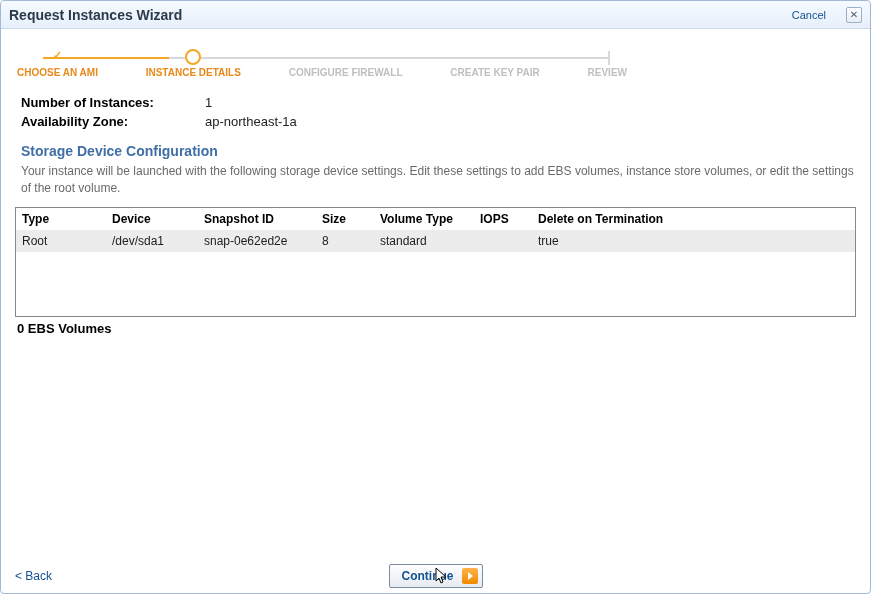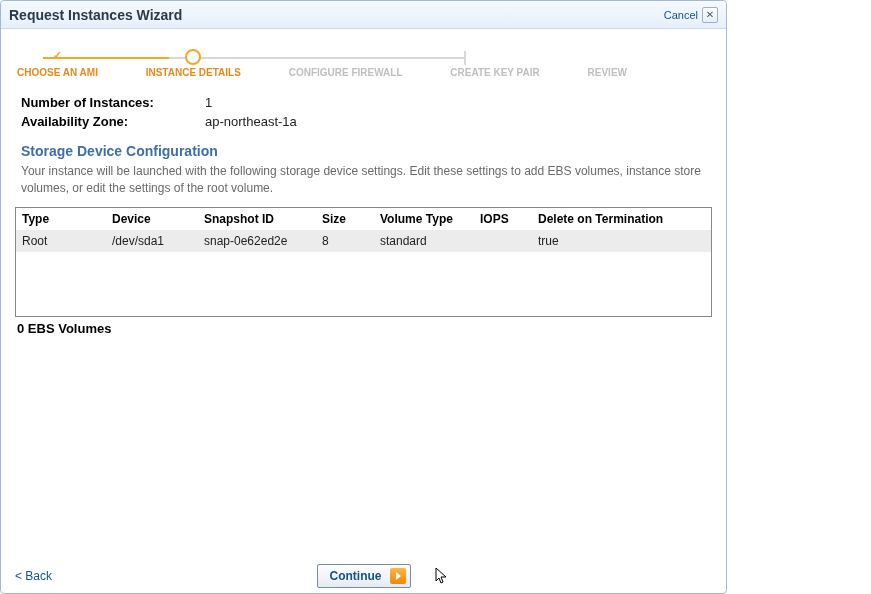--- a/index.html
+++ b/index.html
@@ -5,21 +5,21 @@
 * { box-sizing: border-box; margin: 0; padding: 0; }
 body {
   font-family: Verdana, Arial, sans-serif;
   font-size: 12px;
   background: #fff;
   width: 871px;
   height: 594px;
   overflow: hidden;
 }
 .wizard-window {
-  width: 727px;
+  width: 871px;
   height: 594px;
   border: 1px solid #a0b9d6;
   border-radius: 4px;
   background: #fff;
   position: relative;
 }
 .titlebar {
   height: 28px;
   background: linear-gradient(#f5faff, #e6effa);
   border-bottom: 1px solid #c9d9ea;
@@ -30,21 +30,21 @@
   border-radius: 4px 4px 0 0;
 }
 .titlebar .title {
   font-weight: bold;
   font-size: 14px;
   color: #2b3a4a;
 }
 .titlebar .close-group {
   display: flex;
   align-items: center;
-  gap: 4px;
+  gap: 20px;
 }
 .titlebar .cancel-link {
   font-size: 11px;
   color: #145291;
   cursor: pointer;
 }
 .titlebar .close-btn {
   width: 16px;
   height: 16px;
   border: 1px solid #9ab0c8;

